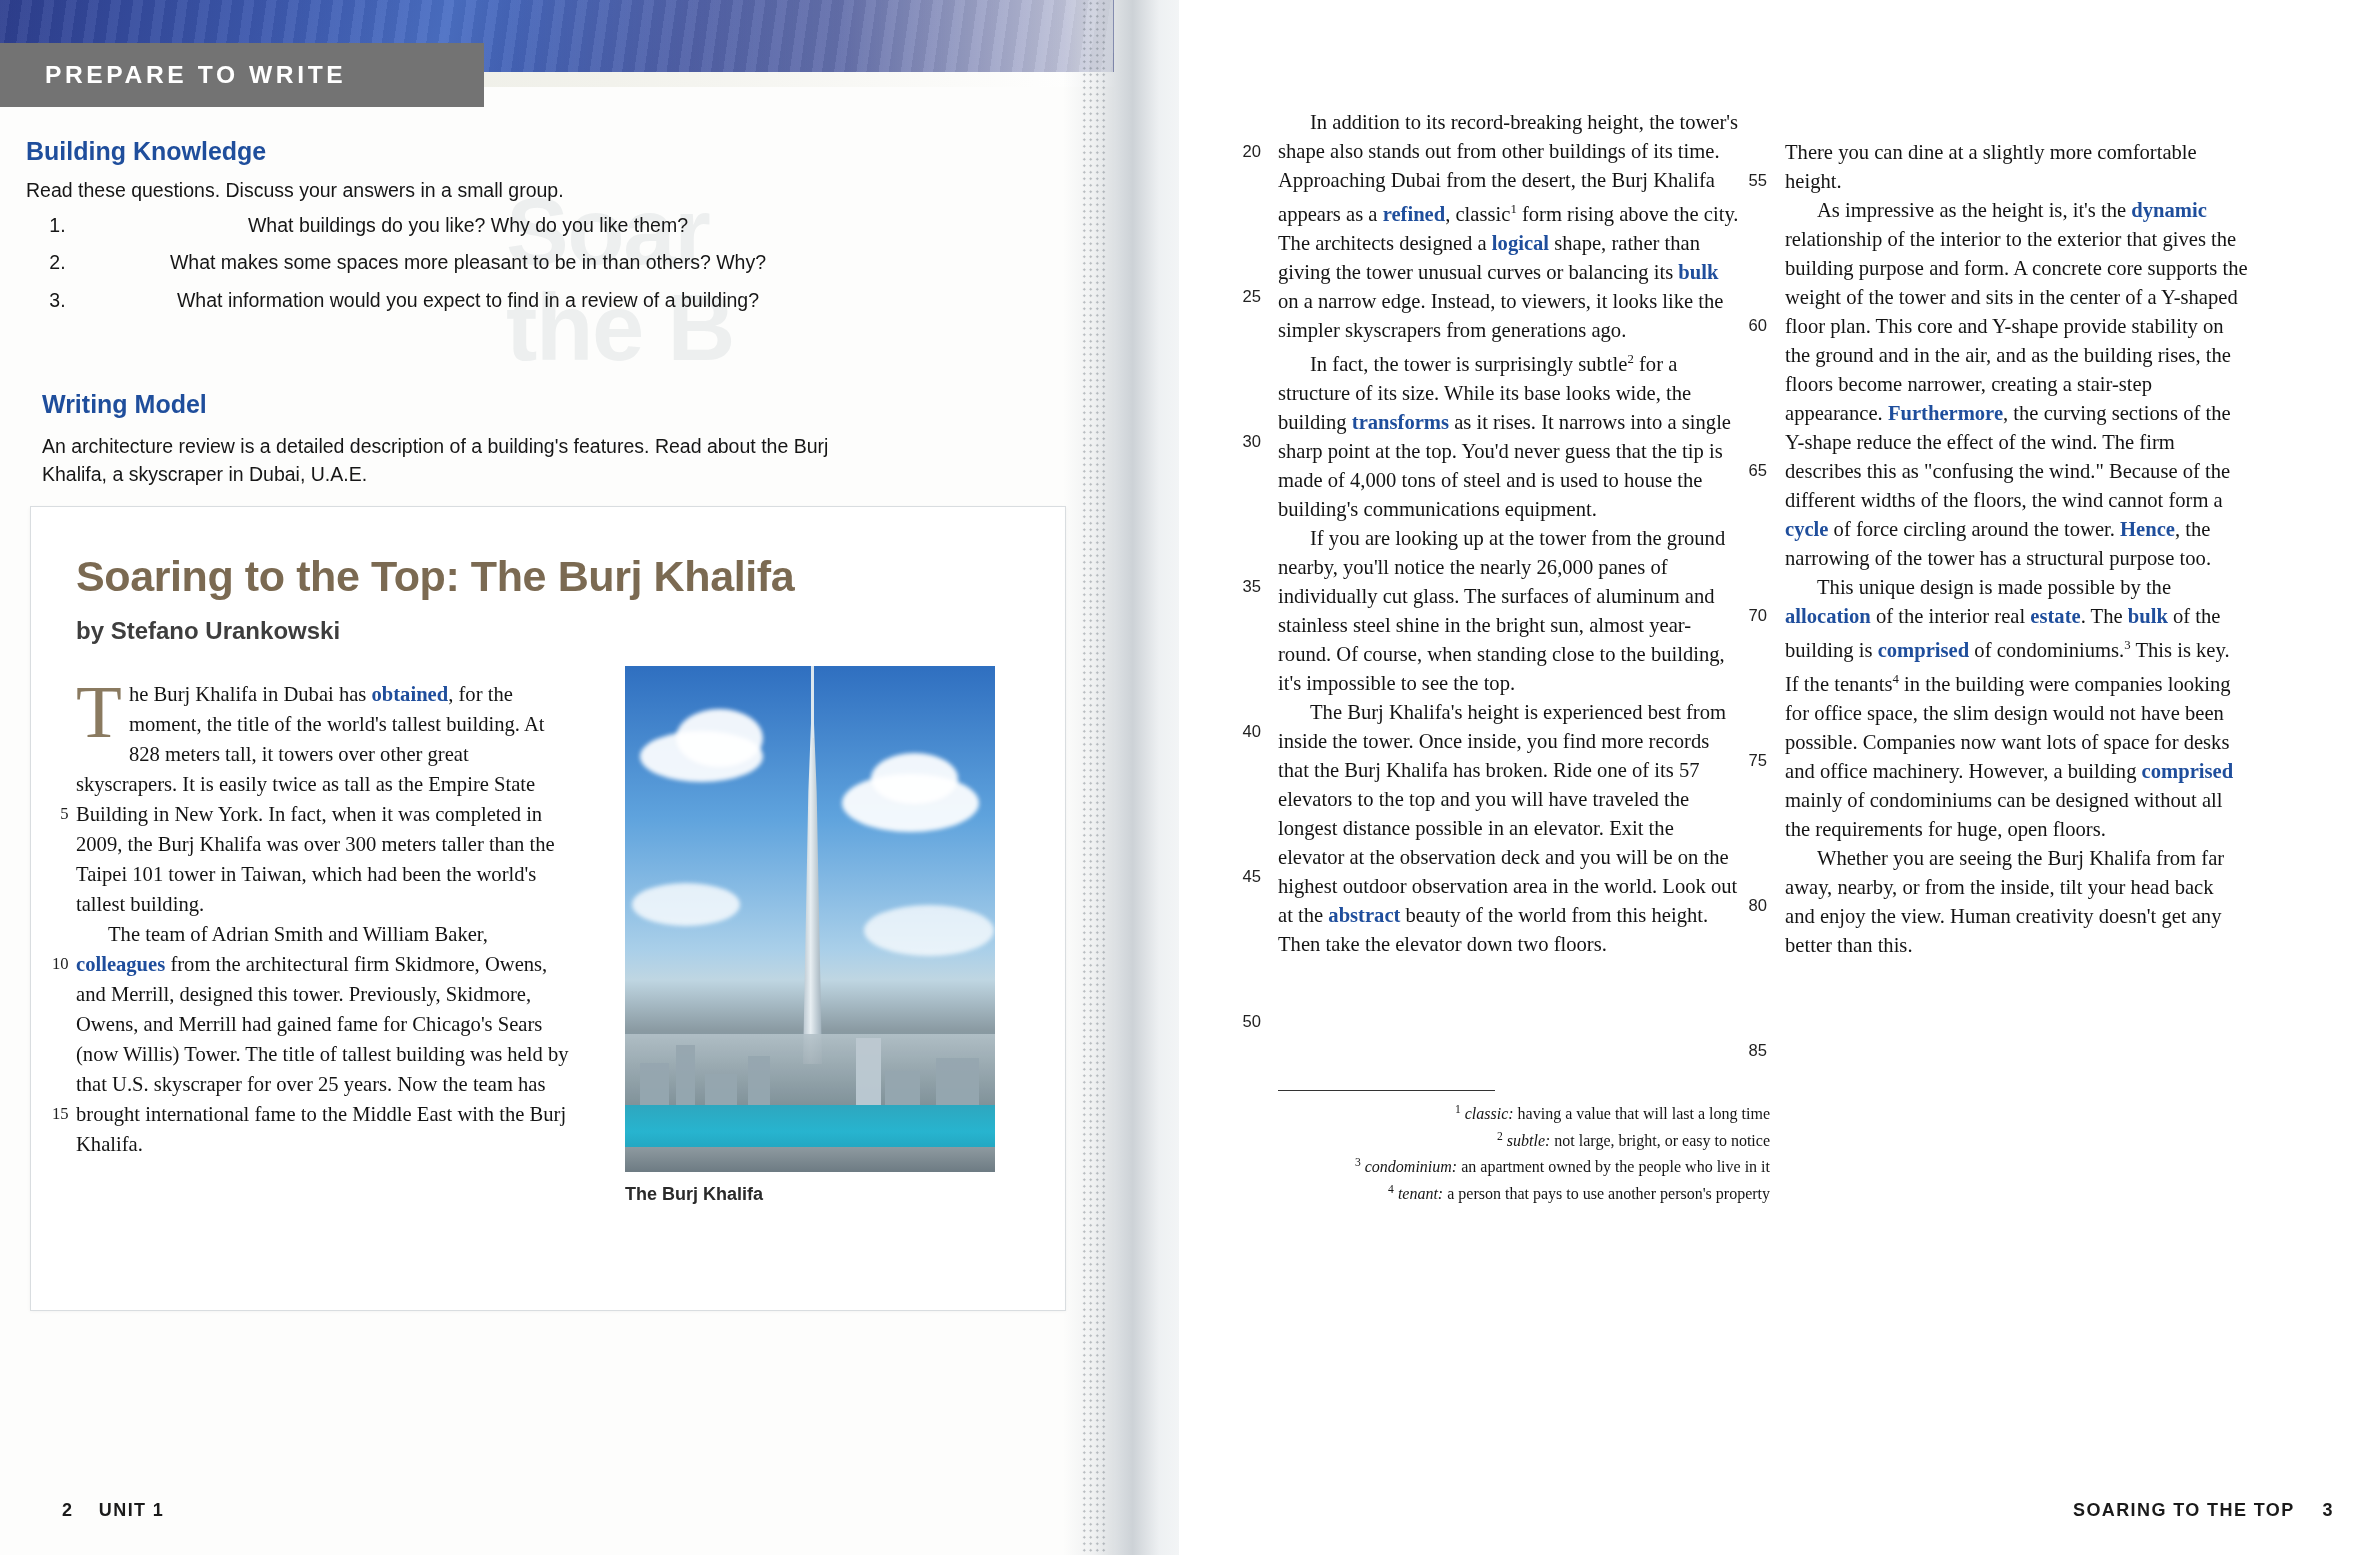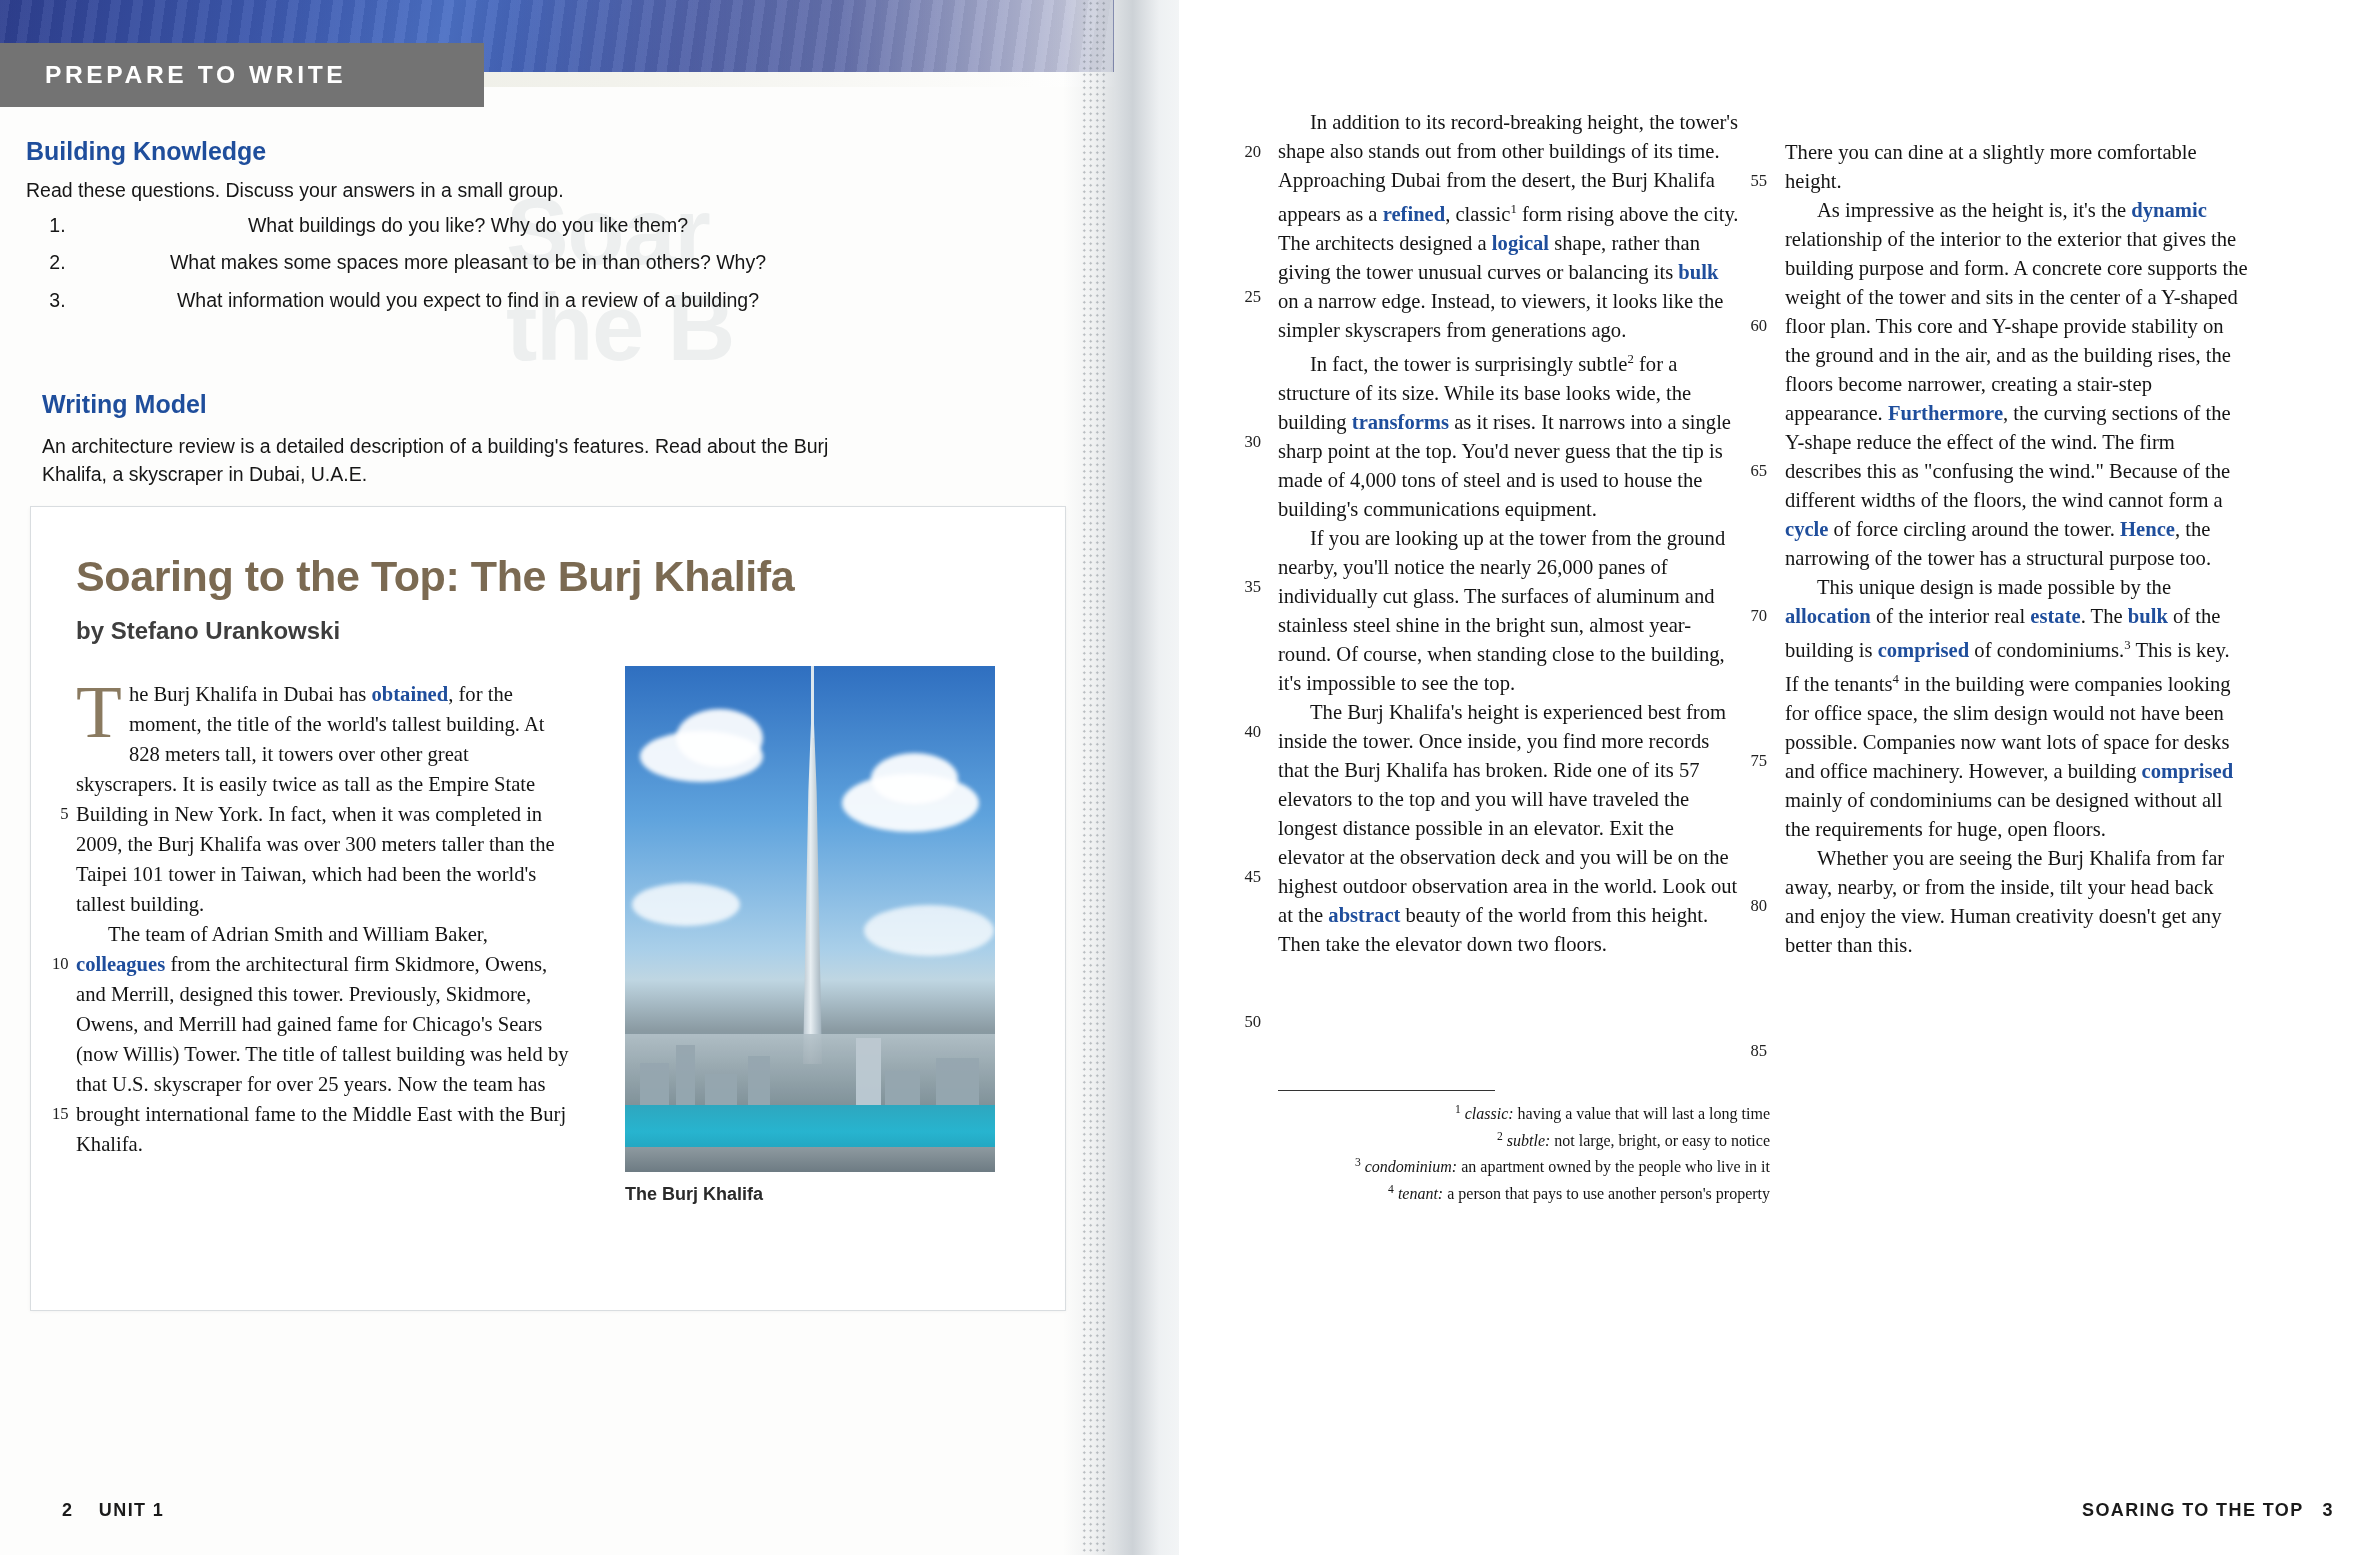--- a/index.html
+++ b/index.html
@@ -286,21 +286,21 @@
     color: #141414;
     text-align: left;
   }
   .rp-col p { margin: 0 0 0 0; text-indent: 32px; }
   .rp-col-1 { left: 1278px; top: 108px; width: 463px; }
   .rp-col-2 { left: 1785px; top: 108px; width: 463px; }
 
   .rp-linenums {
     position: absolute;
     width: 32px;
-    font-family: Liberation Serif, serif;
+    font-family: Liberation Sans, sans-serif;
     font-size: 16.6px;
     line-height: 29px;
     color: #222;
     text-align: right;
   }
   .rp-linenums div { height: 29px; }
   .rp-lines-1 { left: 1229px; top: 108px; }
   .rp-lines-2 { left: 1735px; top: 108px; }
 
   
@@ -337,21 +337,21 @@
   .foot-left .pg { margin-right: 19px; }
   .foot-right {
     position: absolute;
     right: 43px; top: 1500px;
     font-family: "Liberation Sans", sans-serif;
     font-size: 18px;
     font-weight: bold;
     letter-spacing: 1.4px;
     color: #1a1a1a;
     display: flex;
-    gap: 19px;
+    gap: 28px;
     align-items: baseline;
   }
 
   b.kw { color: #1f4e9c; font-weight: bold; }
   sup { font-size: 0.62em; vertical-align: super; }
 </style>
 </head>
 <body>
 
 <div class="spread">

